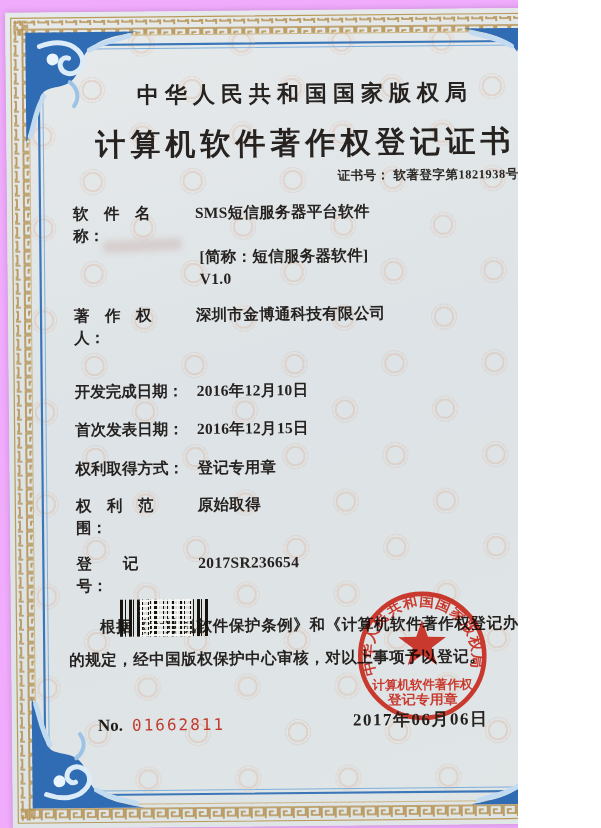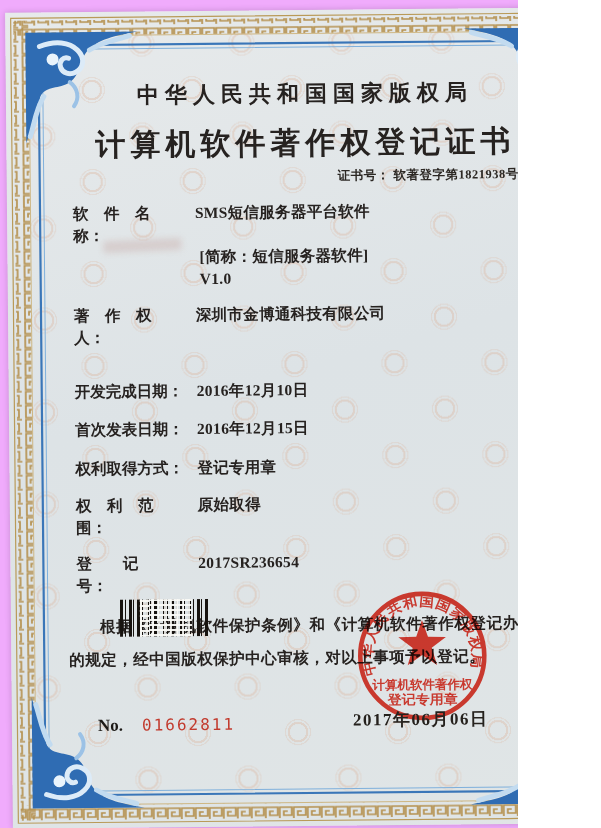--- a/index.html
+++ b/index.html
@@ -74,21 +74,21 @@
         #17130f 13px 14px, rgba(0,0,0,0) 14px 17px);
   }
   .barcode-noise {
     position:absolute; left:20px; top:0; width:52px; height:37px;
     background-image:
       repeating-linear-gradient(0deg, rgba(250,250,246,.95) 0 2px, rgba(0,0,0,0) 2px 5px),
       repeating-linear-gradient(90deg, rgba(250,250,246,.85) 0 2px, rgba(0,0,0,0) 2px 6px);
   }
 
   .serial { position:absolute; left:86px; top:704px; white-space:nowrap; }
-  .serial .no { font-size:17px; font-weight:700; color:#1d1a17; margin-right:19px; }
+  .serial .no { font-size:17px; font-weight:700; color:#1d1a17; margin-right:9px; }
   .serial .num {
     font-family:"DejaVu Sans Mono","Liberation Mono",monospace;
     font-size:16px; color:#c23b2e; letter-spacing:2px;
   }
 
   .seal { position:absolute; left:340px; top:576px; opacity:.93; mix-blend-mode:multiply; }
   .seal-date {
     position:absolute; left:341px; top:699px; font-size:17px; font-weight:700;
     color:#25211d; letter-spacing:1.5px; white-space:nowrap;
   }

